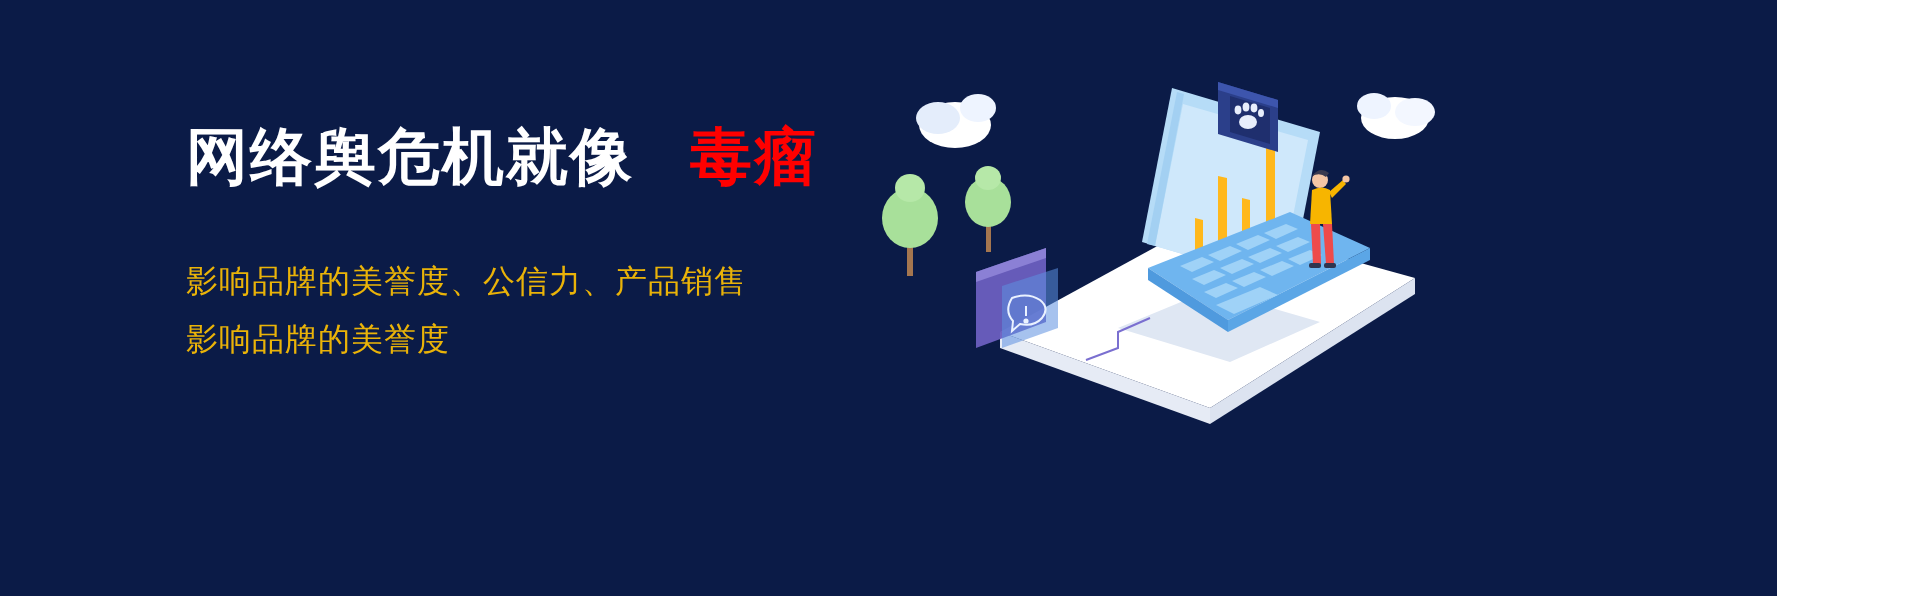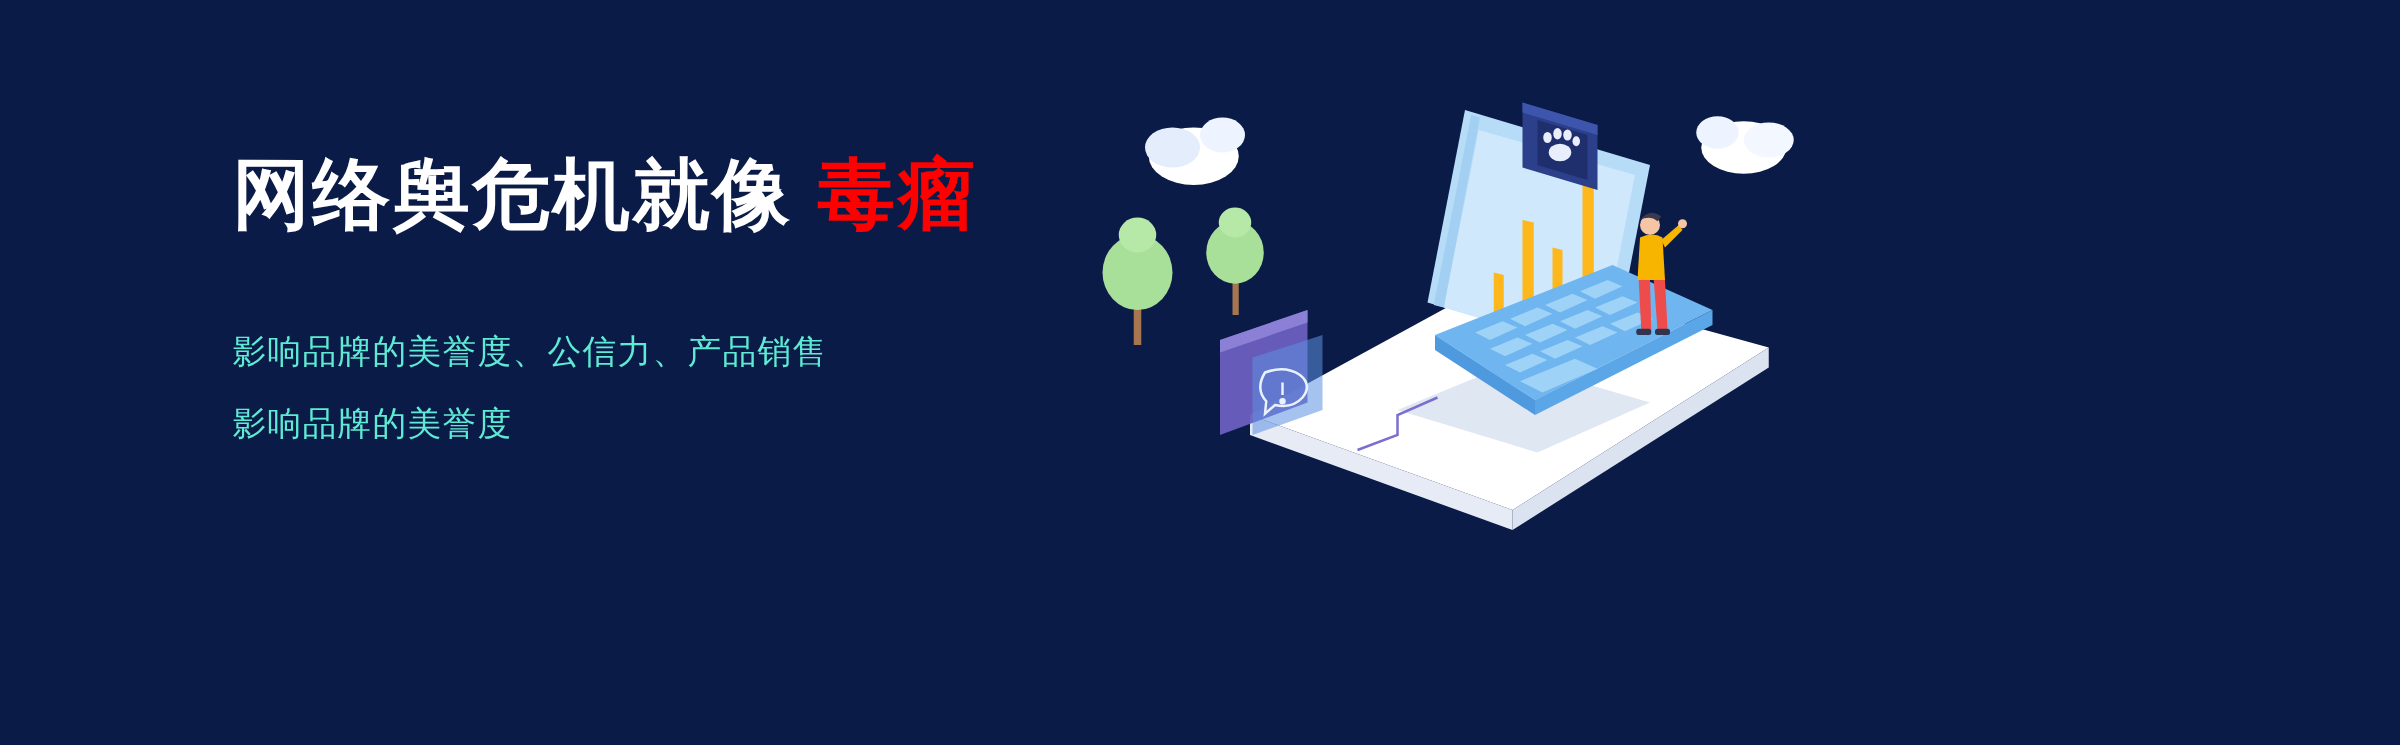--- a/index.html
+++ b/index.html
@@ -1,40 +1,40 @@
 <!DOCTYPE html>
 <html><head>
 <meta charset="utf-8">
 <style>
   html,body{margin:0;padding:0;}
   body{
     width:1920px;height:596px;overflow:hidden;
     font-family:"Liberation Sans","DejaVu Sans",sans-serif;
   }
   #banner{
-    position:relative;width:1920px;height:596px;
+    position:relative;width:1777px;height:596px;
     background:#0b1b47;
     overflow:hidden;
   }
   
   #text-block{
     position:absolute;left:186px;top:126px;width:820px;
   }
   #headline{
     font-size:62px;line-height:1.0;font-weight:700;
     letter-spacing:2px;white-space:nowrap;
     display:flex;align-items:baseline;
   }
   #headline .hl-white{color:#ffffff;}
-  #headline .hl-red{color:#ff0000;margin-left:20px;font-weight:700;}
+  #headline .hl-red{color:#ff0000;margin-left:56px;font-weight:700;}
   #subtitle{
     margin-top:64px;
   }
   .sub-line{
-    color:#5eead4;font-size:27px;line-height:58px;
+    color:#eab308;font-size:32px;line-height:58px;
     letter-spacing:1px;white-space:nowrap;font-weight:400;
   }
 
   
   #illustration{
     position:absolute;left:850px;top:60px;width:600px;height:400px;
   }
   #illustration svg{display:block;width:600px;height:400px;}
 </style>
 </head>

